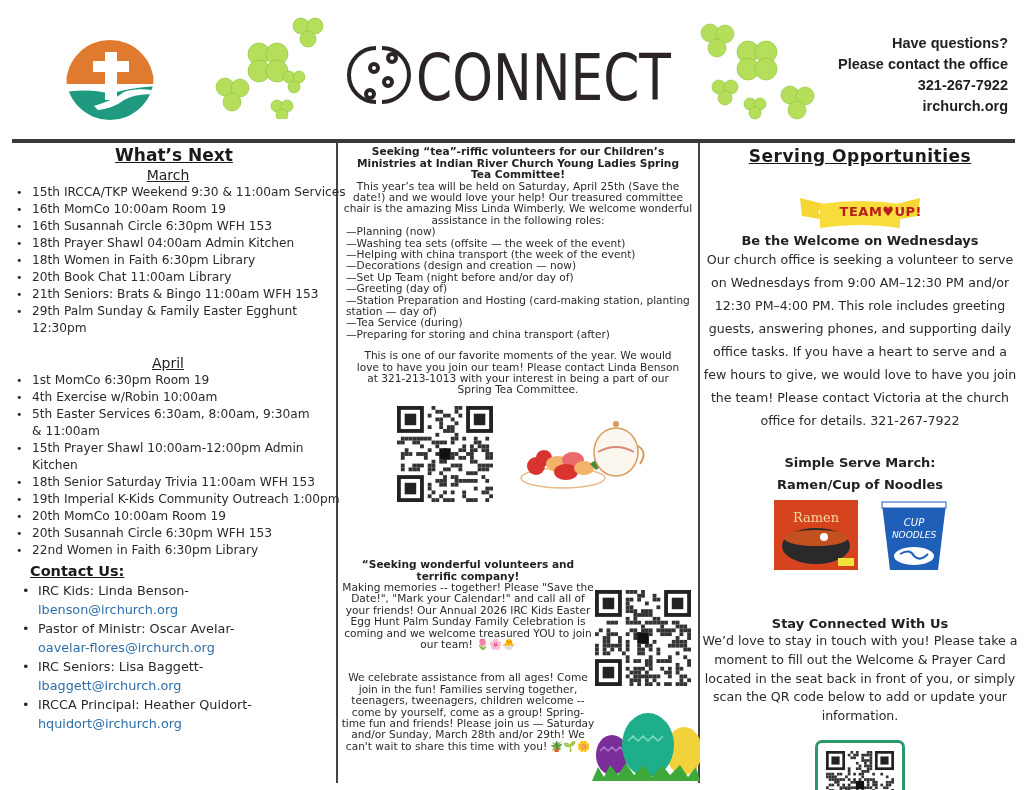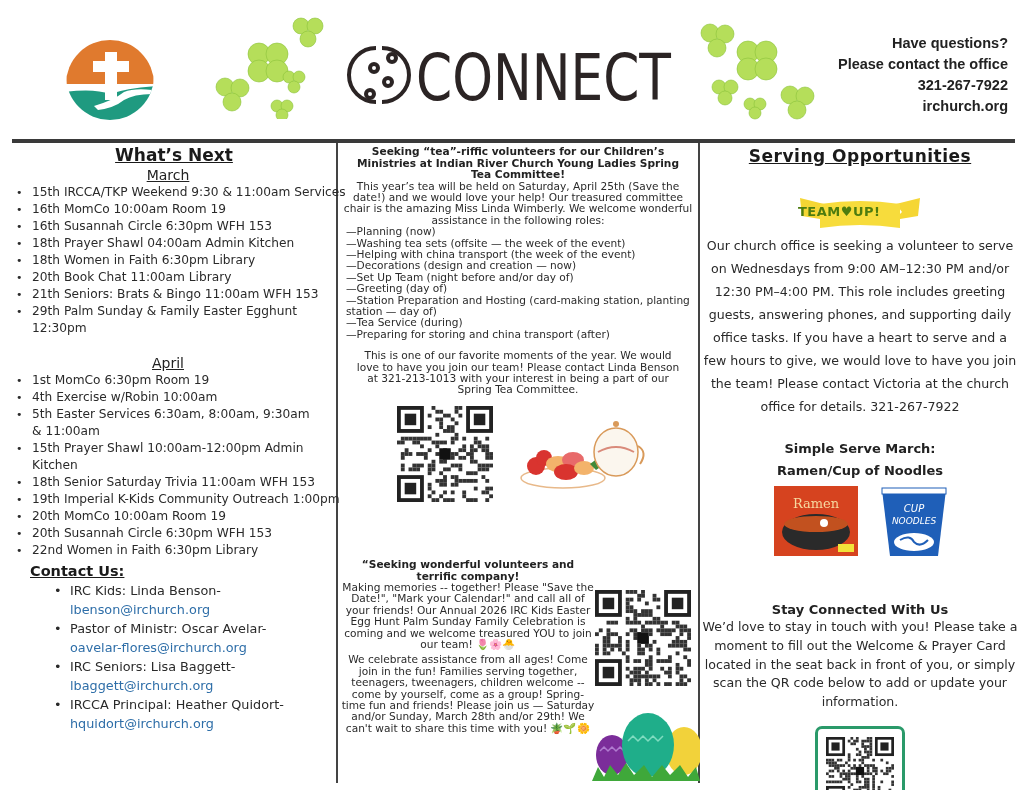--- a/index.html
+++ b/index.html
@@ -22,38 +22,38 @@
   
   .col-left { position: absolute; left: 0; top: 145px; width: 336px; font-family: "DejaVu Sans", sans-serif; }
   .section-title { text-align: center; font-weight: bold; font-size: 17px; text-decoration: underline; color: #1a1a1a; }
   .whats-next-title { margin-left: 12px; }
   .month-title { text-align: center; font-size: 14px; text-decoration: underline; margin-top: 2px; margin-bottom: 1px; color: #222; }
   .event-list { list-style: none; padding-left: 12px; }
   .event-list li { position: relative; padding-left: 20px; font-size: 12.2px; line-height: 17px; color: #2a2a2a; white-space: normal; }
   .event-list li::before { content: "•"; position: absolute; left: 4px; top: 0; font-size: 11px; }
   .april-title { margin-top: 18px; }
   .contact-title { text-align: left; font-weight: bold; font-size: 14.5px; text-decoration: underline; margin-top: 4px; margin-left: 30px; color: #1a1a1a; }
-  .contact-list { list-style: none; padding-left: 52px; margin-top: 2px; }
+  .contact-list { list-style: none; padding-left: 20px; margin-top: 2px; }
   .contact-list li { position: relative; padding-left: 18px; font-size: 12.8px; line-height: 19px; color: #2a2a2a; }
   .contact-list li::before { content: "•"; position: absolute; left: 2px; top: 0; }
   .contact-email { color: #2e6ea8; display: block; }
 
   
   .col-mid { position: absolute; left: 340px; top: 146px; width: 356px; text-align: center; color: #2a2a2a; }
   .tea-heading { font-weight: bold; font-size: 10.6px; line-height: 11.5px; color: #222; }
   .tea-body { font-size: 10.6px; line-height: 11.4px; }
   .tea-roles { text-align: left; font-size: 10.6px; line-height: 11.4px; padding-left: 6px; }
   .tea-closing { margin-top: 10px; font-size: 10.6px; line-height: 11.4px; }
   .tea-media { position: relative; height: 115px; margin-top: 6px; }
   .qr { position: absolute; background: #fff; }
   .qr-tea { left: 57px; top: 4px; width: 96px; height: 96px; }
   .tea-image { position: absolute; left: 178px; top: 10px; width: 130px; height: 80px; }
   .egg-heading { font-weight: bold; font-size: 10.6px; line-height: 11.5px; color: #222; }
   .egg-block { position: absolute; left: 0; top: 413px; width: 256px; text-align: center; font-size: 10.6px; line-height: 11.4px; }
-  .egg-block p + p { margin-top: 4px; text-align: center; }
+  .egg-block p + p { margin-top: 22px; text-align: center; }
   .qr-egg { position: absolute; left: 255px; top: 444px; width: 96px; height: 96px; }
   .eggs-image { position: absolute; left: 252px; top: 565px; width: 108px; height: 70px; }
 
   
   .col-right { position: absolute; left: 702px; top: 146px; width: 316px; text-align: center; color: #2a2a2a; }
   .serving-title { font-weight: bold; font-size: 17px; text-decoration: underline; letter-spacing: 0.5px; color: #1a1a1a; }
   .team-up { position: relative; width: 124px; height: 38px; margin: 28px auto 2px; }
   .welcome-title { font-weight: bold; font-size: 13px; line-height: 14px; color: #222; }
   .welcome-body { font-size: 12.6px; line-height: 23px; }
   .simple-title { font-weight: bold; font-size: 13px; line-height: 22px; margin-top: 20px; color: #222; }
@@ -655,23 +655,24 @@
 
 <div class="col-right">
   <div class="serving-title">Serving Opportunities</div>
 
   <div class="team-up">
     <svg width="124" height="38" viewBox="0 0 124 38">
       <path d="M2 4 L26 10 L20 18 L28 26 L4 22 Z" fill="#f5d634"></path>
       <path d="M122 4 L98 10 L104 18 L96 26 L120 22 Z" fill="#f5d634"></path>
       <path d="M22 10 Q62 4 102 10 L102 34 Q62 28 22 34 Z" fill="#f7dc3c"></path>
     </svg>
-    <div style="position:absolute;left:0;top:10px;width:124px;text-align:left;font-family:'DejaVu Sans',sans-serif;font-size:13px;font-weight:bold;color:#4d7c0f;letter-spacing:0.5px;">TEAM♥UP!</div>
+    <div style="position:absolute;left:0;top:10px;width:124px;text-align:right;font-family:'DejaVu Sans',sans-serif;font-size:13px;font-weight:bold;color:#b91c1c;letter-spacing:0.5px;">TEAM♥UP!</div>
   </div>
 
+  <div class="welcome-title">Be the Welcome on Wednesdays</div>
   <div class="welcome-body">Our church office is seeking a volunteer to serve on Wednesdays from 9:00 AM–12:30 PM and/or 12:30 PM–4:00 PM. This role includes greeting guests, answering phones, and supporting daily office tasks. If you have a heart to serve and a few hours to give, we would love to have you join the team! Please contact Victoria at the church office for details. 321-267-7922</div>
 
   <div class="simple-title">
     <div>Simple Serve March:</div>
     <div>Ramen/Cup of Noodles</div>
   </div>
 
   <div class="noodle-row">
     <svg class="ramen" viewBox="0 0 84 70">
       <rect x="0" y="0" width="84" height="70" fill="#d6431f"></rect>

